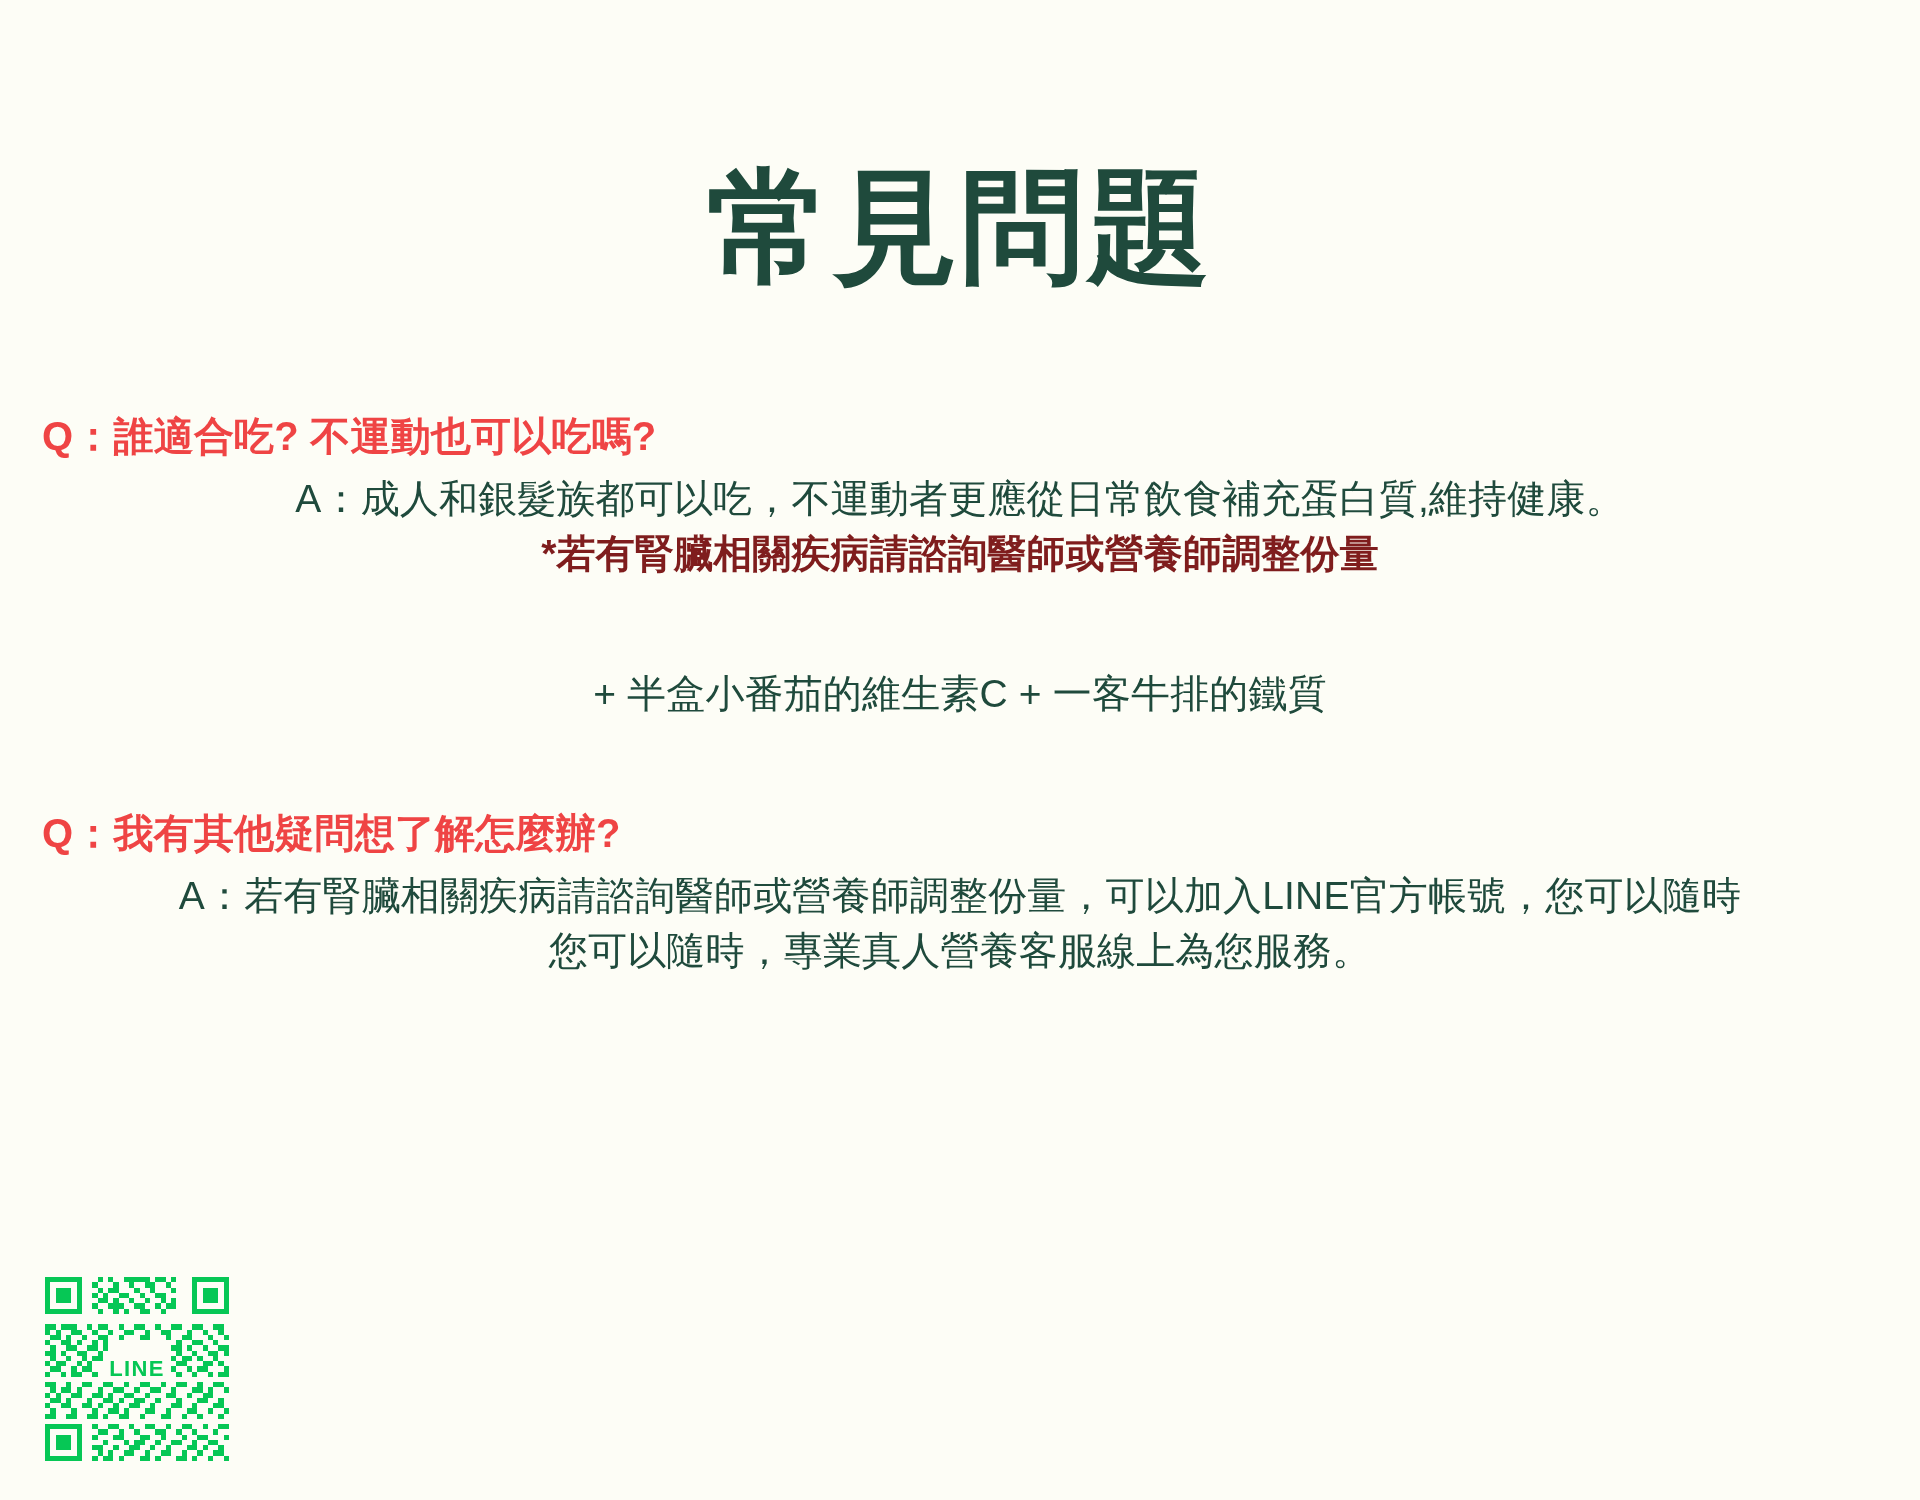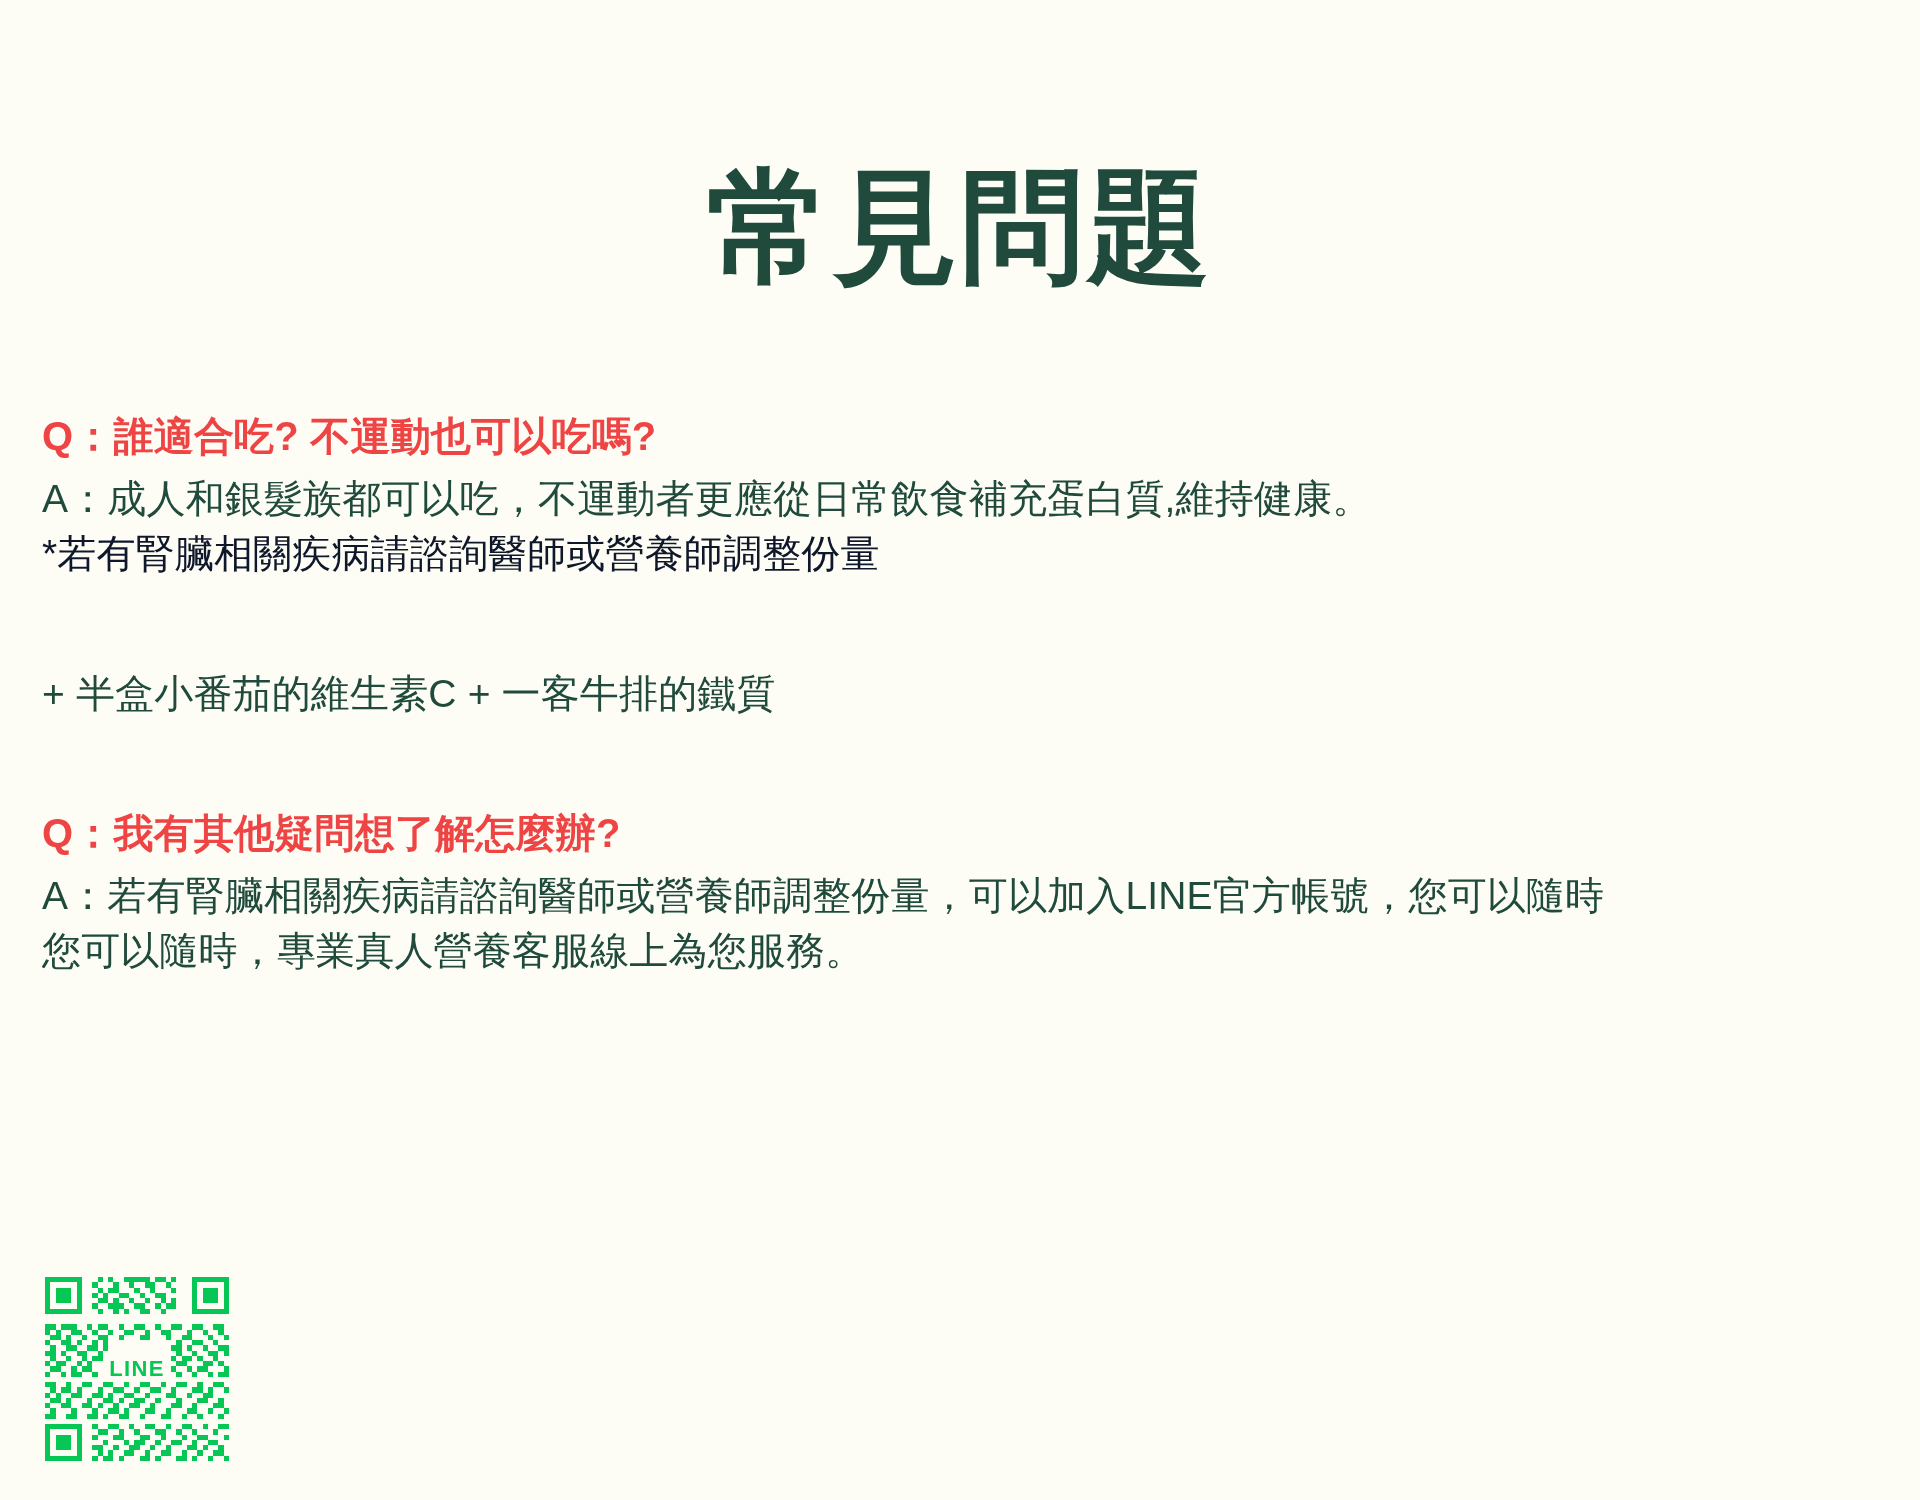--- a/index.html
+++ b/index.html
@@ -62,32 +62,33 @@
     white-space: nowrap;
   }
 
   .answer {
     font-size: 39px;
     line-height: 1.42;
     font-weight: 400;
     color: #1f4a3c;
     margin: 0;
     letter-spacing: 0.004em;
+    text-align: center;
   }
 
   .answer-line {
     display: block;
     white-space: nowrap;
   }
 
   .note {
     font-size: 39px;
     line-height: 1.42;
-    font-weight: 400;
-    color: #0f172a;
+    font-weight: 700;
+    color: #7f1d1d;
     margin: 0;
     white-space: nowrap;
   }
 
   
   .qr-wrap {
     position: absolute;
     left: 40px;
     top: 1272px;
     width: 194px;

